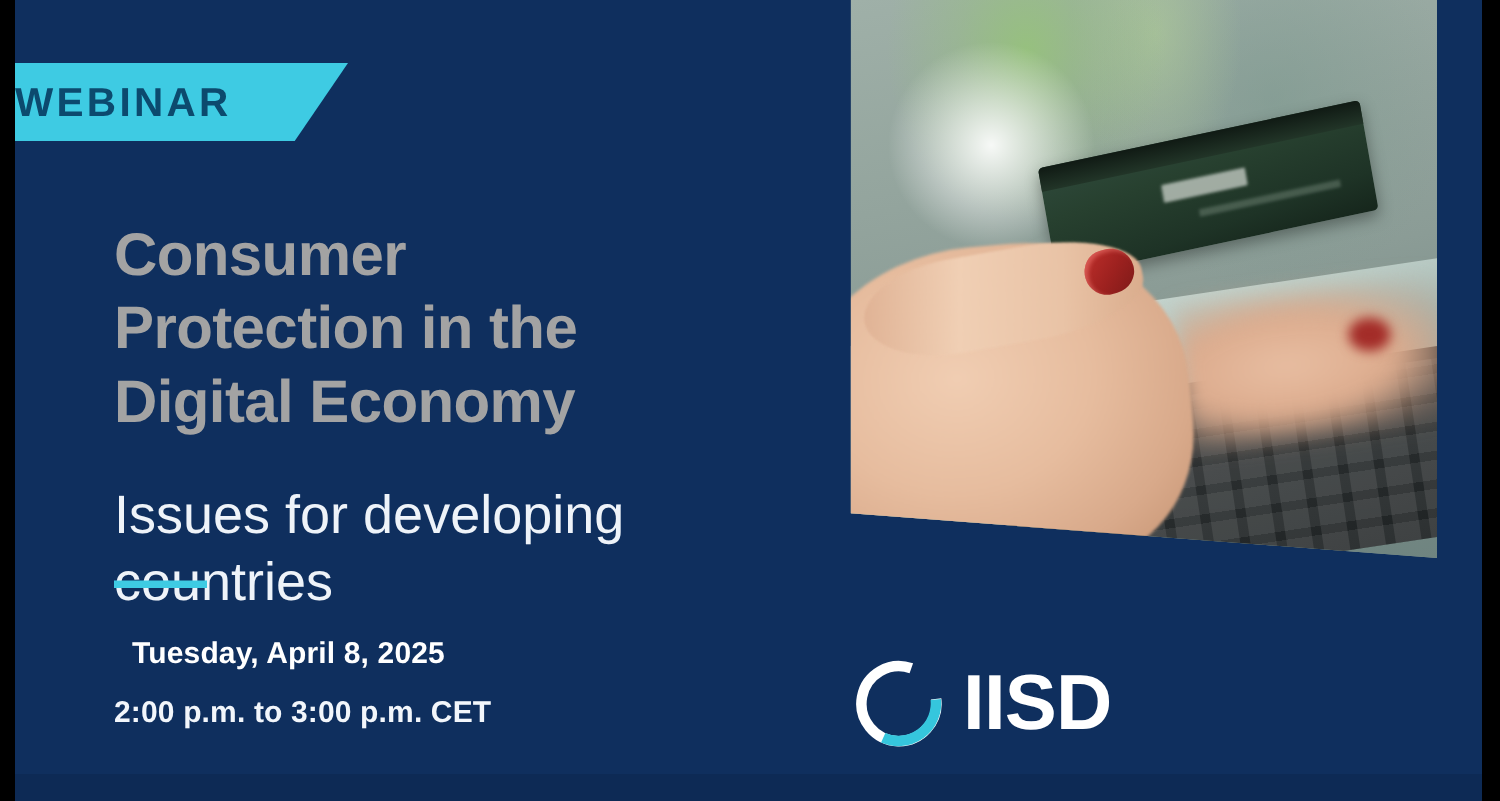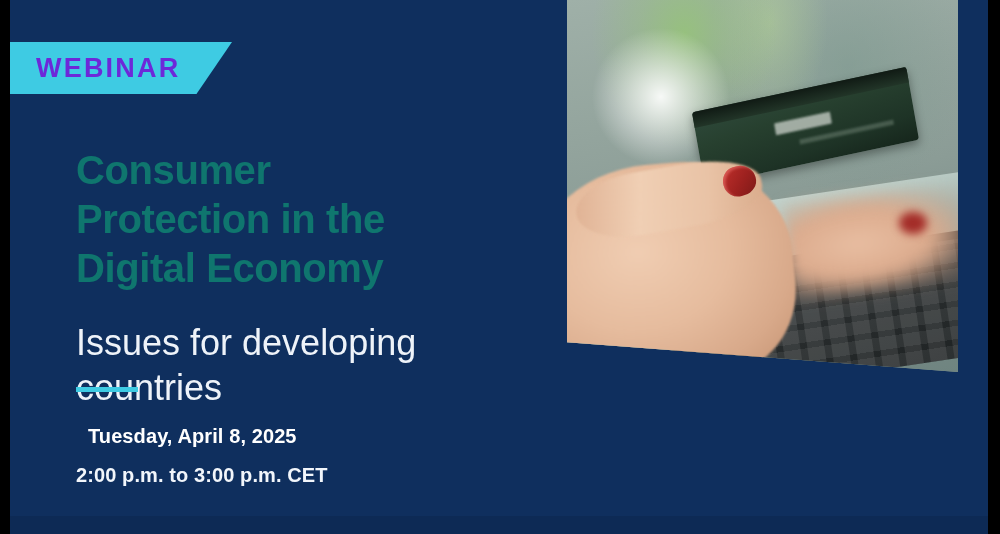--- a/index.html
+++ b/index.html
@@ -61,37 +61,36 @@
     top: 42px;
     width: 222px;
     height: 52px;
     background: #3ecbe3;
     -webkit-clip-path: polygon(0 0, 100% 0, 84% 100%, 0 100%);
     clip-path: polygon(0 0, 100% 0, 84% 100%, 0 100%);
     display: flex;
     align-items: center;
   }
   .ribbon-label {
-    color: #6d28d9;
+    color: #0c4a6e;
     font-size: 27px;
     font-weight: bold;
     letter-spacing: 2.2px;
-    padding-left: 26px;
     line-height: 1;
   }
 
   
   .text-col {
     position: absolute;
     left: 76px;
     top: 146px;
     width: 470px;
   }
   .headline {
-    color: #0f766e;
+    color: #a3a3a3;
     font-size: 40px;
     font-weight: bold;
     line-height: 1.22;
     letter-spacing: -0.4px;
     margin: 0;
     white-space: pre-line;
   }
   .subhead {
     color: #eef3f9;
     font-size: 36px;
@@ -350,17 +349,24 @@
     <p class="subhead">Issues for developing countries</p>
   </div>
 
   <div class="rule"></div>
 
   <div class="date-block">
     <p class="date-line">Tuesday, April 8, 2025</p>
     <p class="time-line">2:00 p.m. to 3:00 p.m. CET</p>
   </div>
 
+  <div class="logo">
+    <svg class="logo-mark" viewBox="0 0 62 62">
+      <path d="M31 6 A25 25 0 1 0 53.5 19.5" fill="none" stroke="#ffffff" stroke-width="7" stroke-linecap="butt" transform="rotate(20 31 31)"></path>
+      <path d="M56 31 A25 25 0 0 1 18.5 52.6" fill="none" stroke="#35c6dd" stroke-width="7" stroke-linecap="butt" transform="rotate(-6 31 31)"></path>
+    </svg>
+    <span class="logo-word">IISD</span>
+  </div>
 
   <div class="bar-left"></div>
   <div class="bar-right"></div>
 
 </div>
 
 </body></html>

